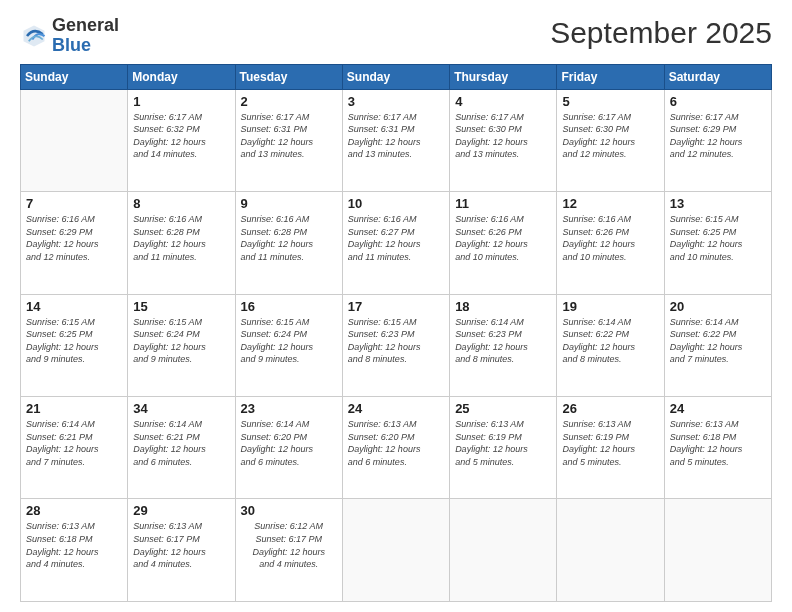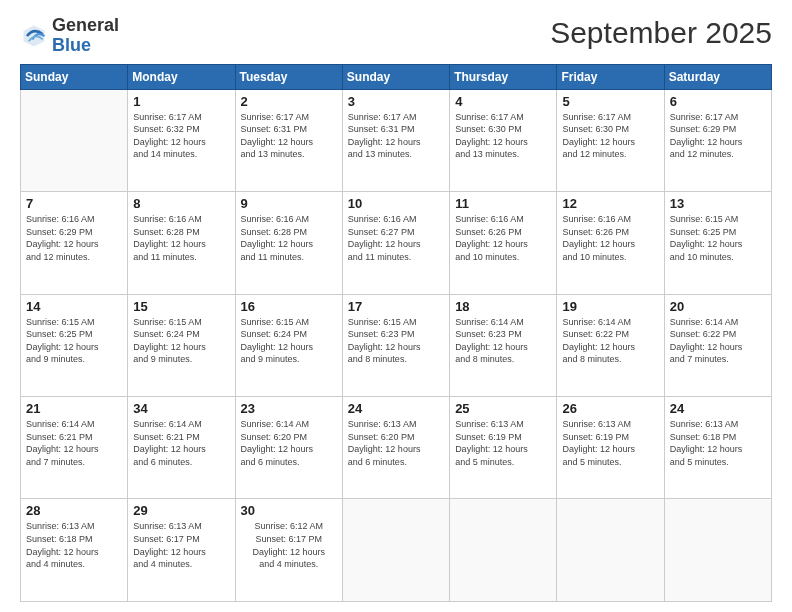--- a/index.html
+++ b/index.html
@@ -81,20 +81,21 @@
       font-size: 13px;
       font-weight: bold;
       display: block;
       margin-bottom: 2px;
       color: #222;
     }
     .day-info {
       font-size: 9px;
       color: #444;
       line-height: 1.4;
+      font-style: italic;
     }
     .empty-cell {
       background: #f9f9f9;
     }
   </style>
 </head>
 <body>
 
 <div class="page">
   <div class="header">

